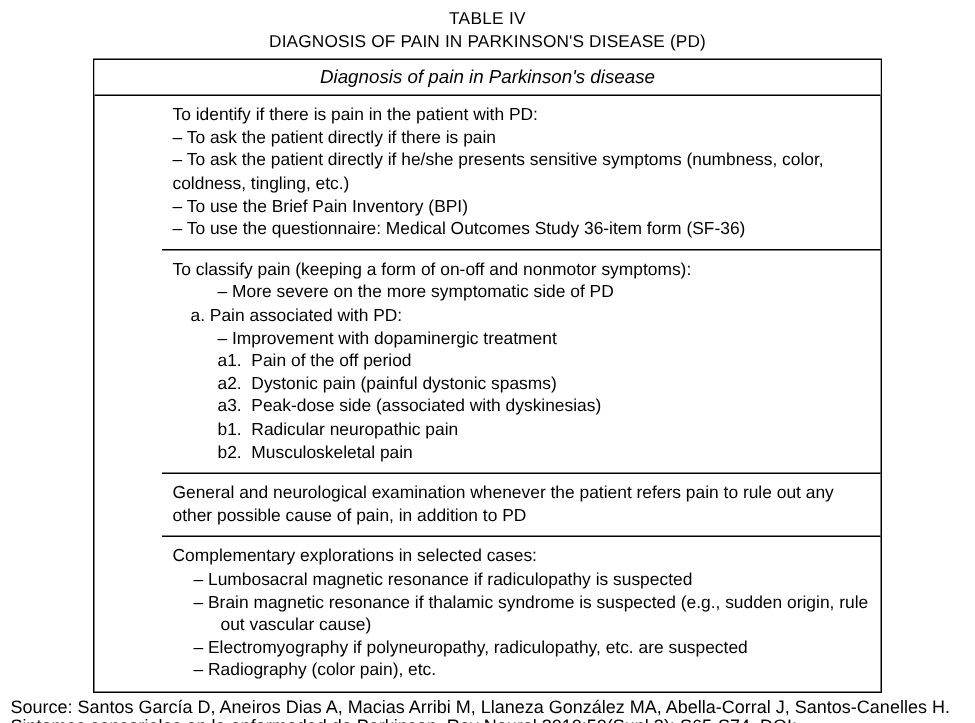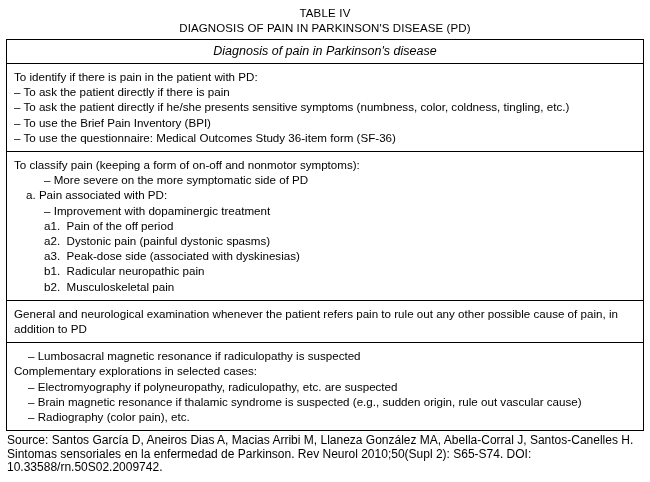--- a/index.html
+++ b/index.html
@@ -29,34 +29,35 @@
     display: block;
     letter-spacing: 0.2px;
   }
   .caption-title {
     display: block;
     letter-spacing: 0.1px;
   }
   .tbl {
     border: 1px solid #000000;
     box-sizing: border-box;
-    width: 638px;
+    width: 526px;
     margin: 0 auto;
   }
   .hdr {
     text-align: center;
     font-style: italic;
     font-size: 12.5px;
     padding: 4px 0 5px 0;
     border-bottom: 1px solid #000000;
     background: #ffffff;
   }
   .sec {
     border-bottom: 1px solid #000000;
     padding: 5px 7px 6px 7px;
+    margin-left: 45px;
   }
   .sec:last-child {
     border-bottom: none;
   }
   .line {
     font-size: 11.6px;
     line-height: 15.2px;
     white-space: pre-wrap;
   }
   .lvl0 { padding-left: 0px; }
@@ -110,23 +111,23 @@
       <div class="line lvl2">a3.  Peak-dose side (associated with dyskinesias)</div>
       <div class="line lvl2">b1.  Radicular neuropathic pain</div>
       <div class="line lvl2">b2.  Musculoskeletal pain</div>
     </div>
 
     <div class="sec">
       <div class="line lvl0">General and neurological examination whenever the patient refers pain to rule out any other possible cause of pain, in addition to PD</div>
     </div>
 
     <div class="sec">
+      <div class="line lvl0">Complementary explorations in selected cases:</div>
       <div class="line hang">– Lumbosacral magnetic resonance if radiculopathy is suspected</div>
-      <div class="line lvl0">Complementary explorations in selected cases:</div>
+      <div class="line hang">– Brain magnetic resonance if thalamic syndrome is suspected (e.g., sudden origin, rule out vascular cause)</div>
       <div class="line hang">– Electromyography if polyneuropathy, radiculopathy, etc. are suspected</div>
-      <div class="line hang">– Brain magnetic resonance if thalamic syndrome is suspected (e.g., sudden origin, rule out vascular cause)</div>
       <div class="line hang">– Radiography (color pain), etc.</div>
     </div>
   </div>
 
   <div class="source">Source: Santos García D, Aneiros Dias A, Macias Arribi M, Llaneza González MA, Abella-Corral J, Santos-Canelles H. Sintomas sensoriales en la enfermedad de Parkinson. Rev Neurol 2010;50(Supl 2): S65-S74. DOI: 10.33588/rn.50S02.2009742.</div>
 
 </div>
 
 </body></html>

